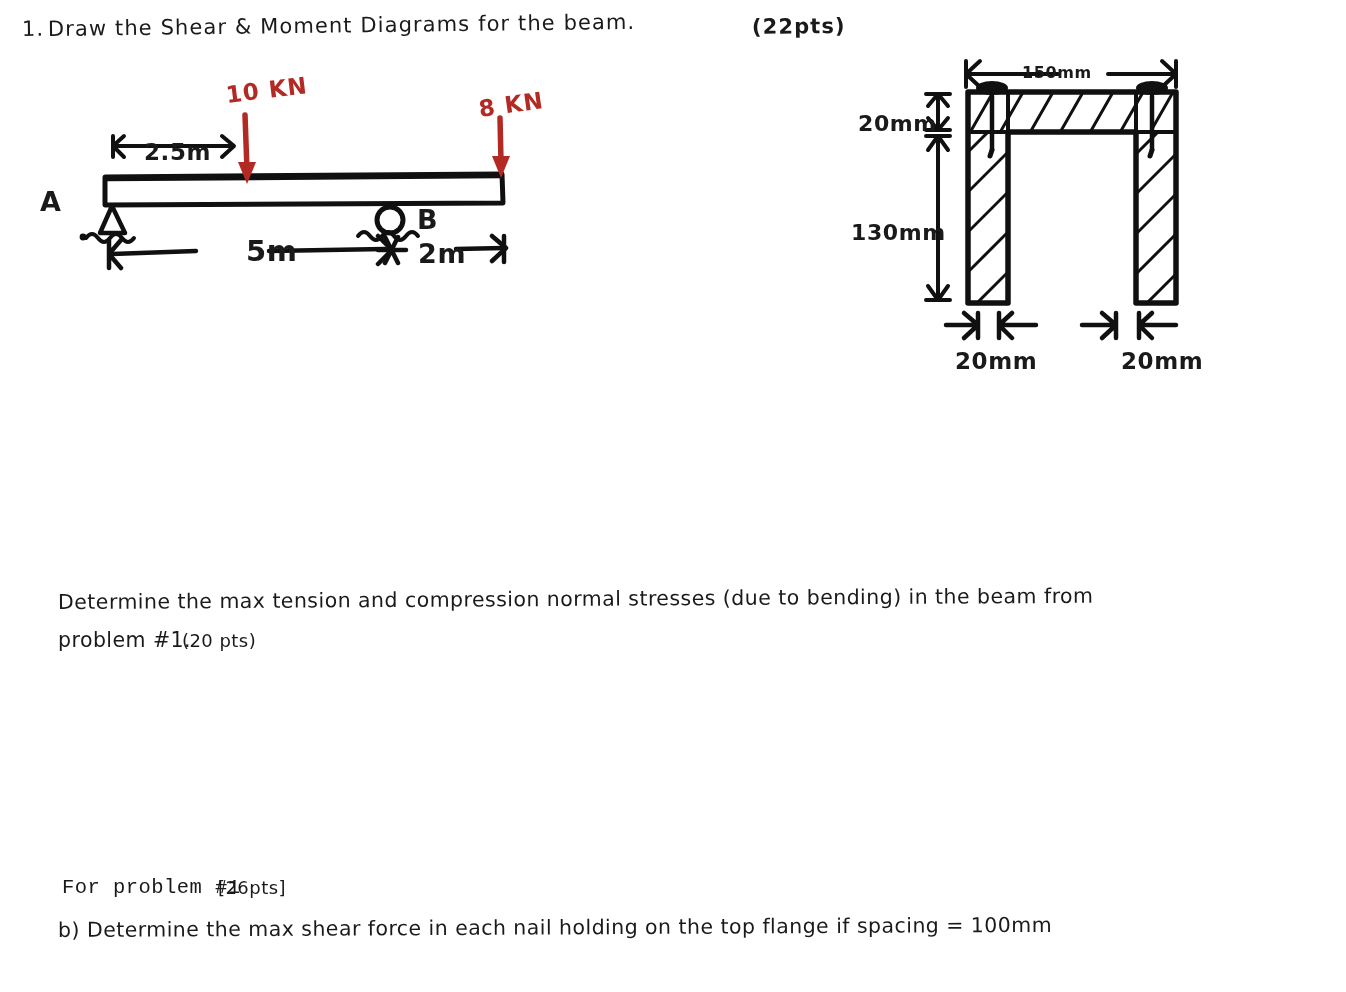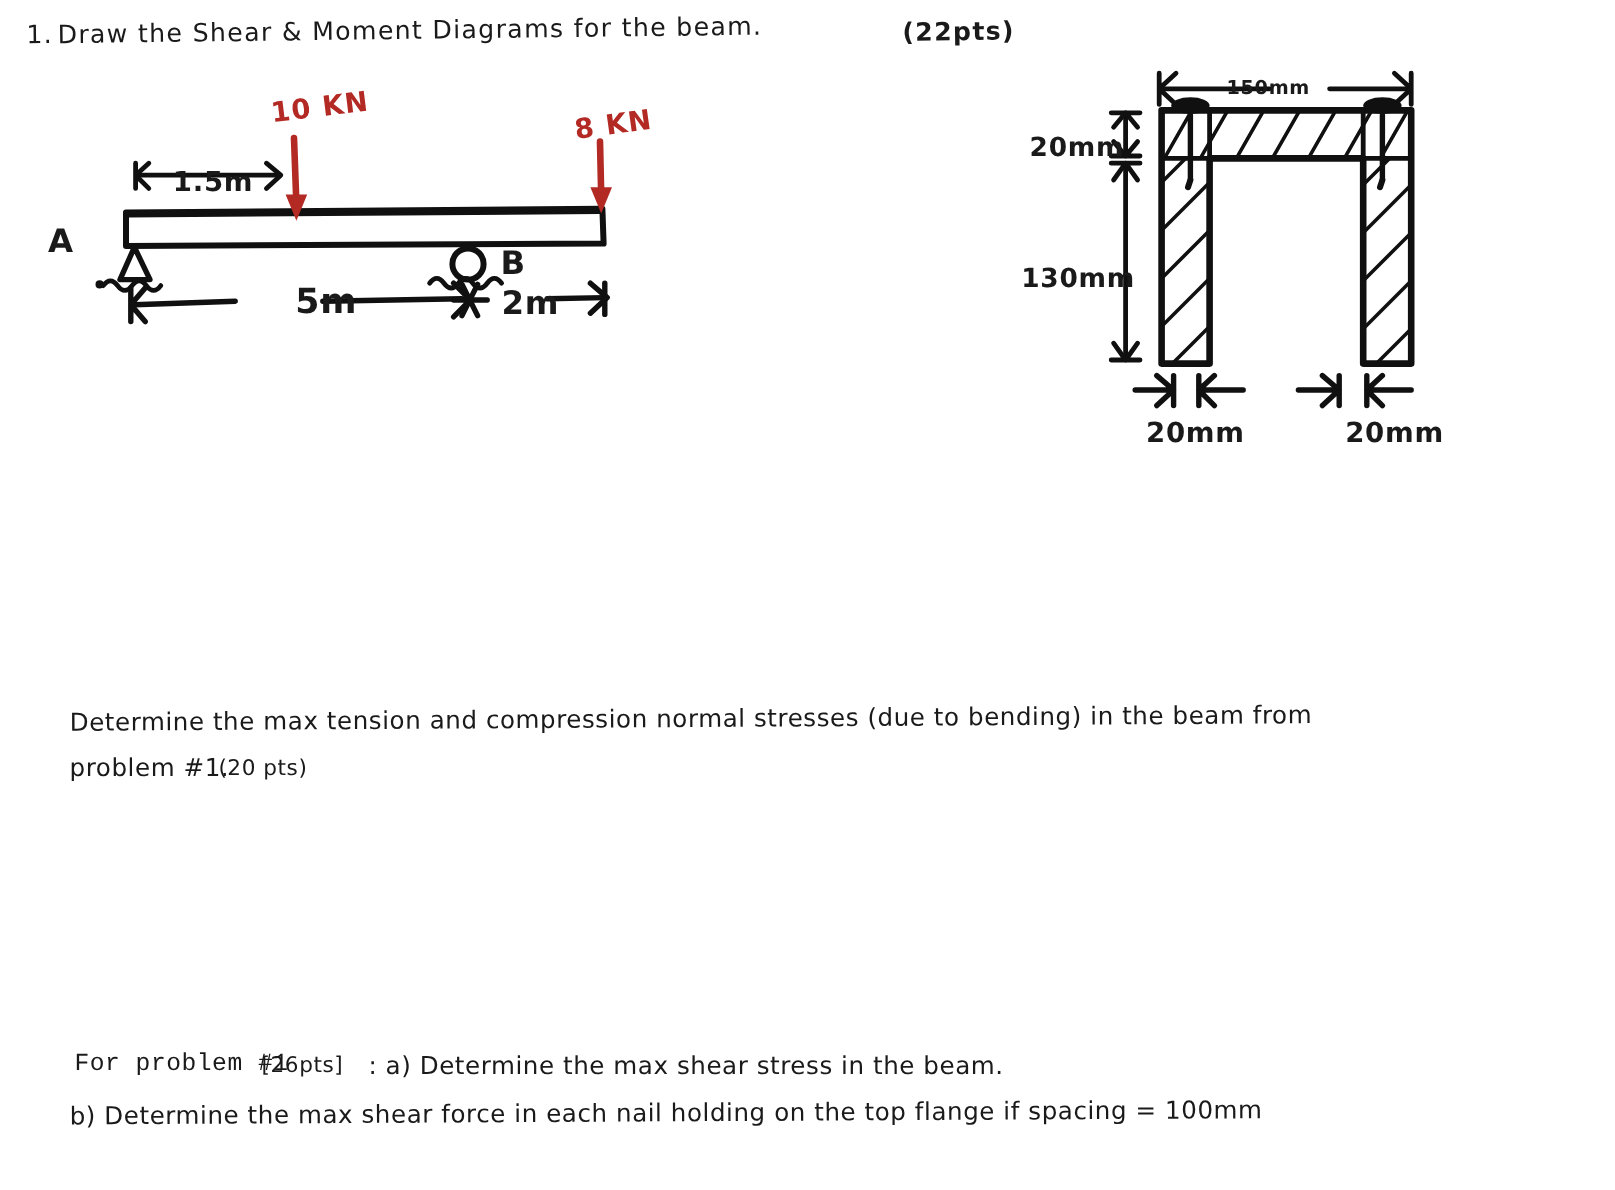--- a/index.html
+++ b/index.html
@@ -116,21 +116,21 @@
       <path class="ink" stroke-width="4.5" d="M 484 166 L 484 192"></path>
     </g>
   </svg>
 
   <div class="hw dim-label-lg" style="left:40px; top:186px; font-size:27px;">A</div>
   <div class="hw dim-label-lg" style="left:417px; top:204px; font-size:27px;">B</div>
 
   <div class="hw load-label hw-red" style="left:226px; top:82px; transform:rotate(-7deg);">10 KN</div>
   <div class="hw load-label hw-red" style="left:479px; top:96px; transform:rotate(-8deg);">8 KN</div>
 
-  <div class="hw dim-label" style="left:144px; top:139px; font-size:23px;">1.5m</div>
+  <div class="hw dim-label" style="left:144px; top:139px; font-size:23px;">2.5m</div>
   <div class="hw dim-label" style="left:202px; top:234px; font-size:29px;margin-left:44px;">5m</div>
   <div class="hw dim-label" style="left:418px; top:238px; font-size:27px;">2m</div>
 
   <svg width="420" height="340" style="left:840px; top:50px;">
     <defs>
       <clipPath id="clip-flange">
         <rect x="128" y="40" width="208" height="42"></rect>
       </clipPath>
       <clipPath id="clip-leftleg">
         <rect x="128" y="82" width="40" height="172"></rect>
@@ -206,16 +206,15 @@
   <div class="hw dim-label" style="left:1022px; top:63px; font-size:16px;">150mm</div>
   <div class="hw dim-label" style="left:955px; top:348px; font-size:23px;">20mm</div>
   <div class="hw dim-label" style="left:1121px; top:348px; font-size:23px;">20mm</div>
 
   <div class="hw body-line" style="left:58px; top:590px; transform:rotate(-0.35deg);">Determine the max tension and compression normal stresses (due to bending) in the beam from</div>
   <div class="hw body-line" style="left:58px; top:628px;">problem #1.</div>
   <div class="hw body-line" style="left:182px; top:630px; font-size:18px;">(20 pts)</div>
 
   <div class="hw body-line" style="left:62px; top:876px;font-family:Liberation Mono, monospace;">For problem #1</div>
   <div class="hw body-line" style="left:218px; top:877px; font-size:18px;">[26pts]</div>
-  <div class="hw body-line" style="left:307px; top:876px;">: a) Determine the max shear stress in the beam.</div>
   <div class="hw body-line" style="left:58px; top:918px; transform:rotate(-0.3deg);">b) Determine the max shear force in each nail holding on the top flange if spacing = 100mm</div>
 
 </div>
 
 </body></html>

